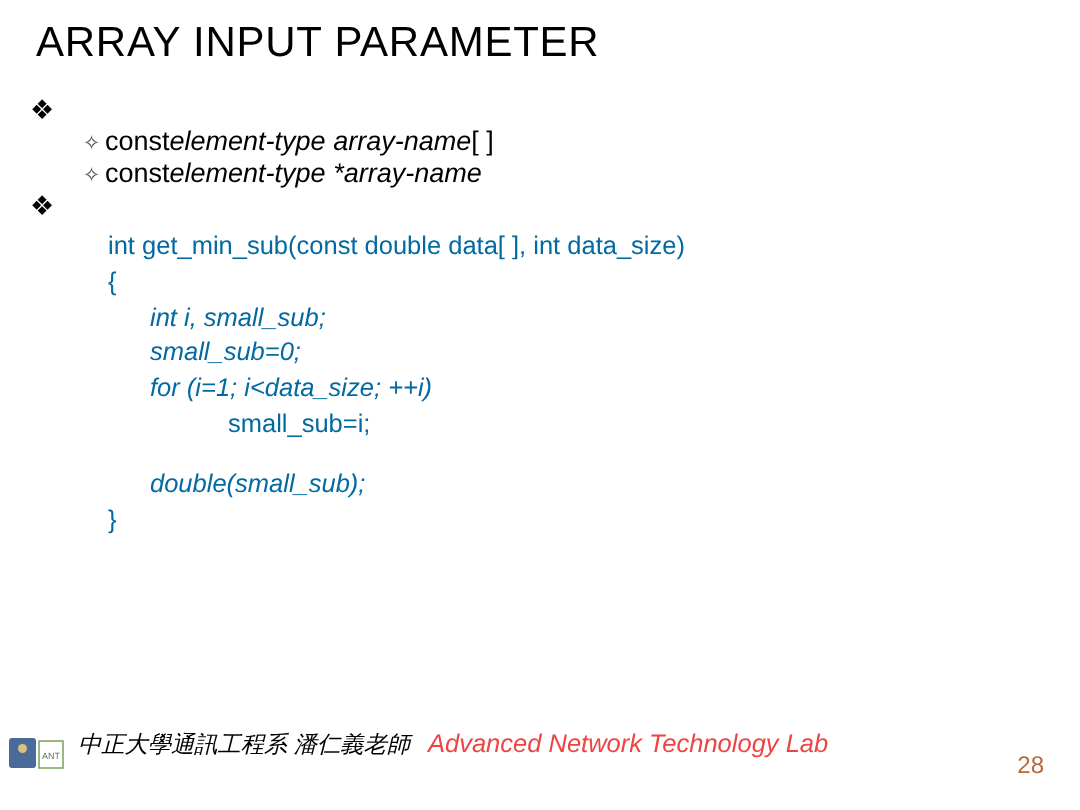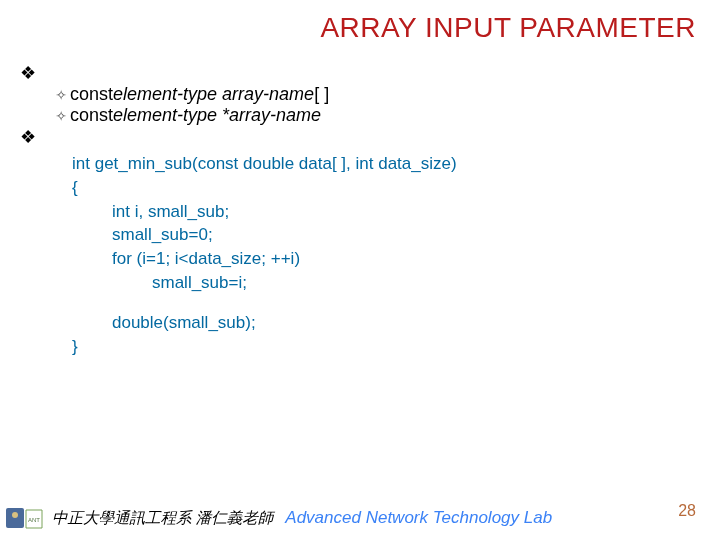--- a/index.html
+++ b/index.html
@@ -11,24 +11,24 @@
     position: relative;
     overflow: hidden;
   }
   .slide {
     width: 100%;
     height: 100%;
     padding: 12px 24px 0 24px;
     position: relative;
   }
   .title {
-    text-align: right;
+    text-align: left;
     font-size: 28px;
     font-weight: 400;
-    color: #b91c1c;
+    color: #000000;
     margin-bottom: 18px;
     letter-spacing: 0.5px;
   }
   .section-head {
     display: flex;
     align-items: center;
     font-size: 24px;
     color: #000;
     margin-left: -4px;
   }
@@ -57,51 +57,50 @@
   }
   .italic { font-style: italic; }
   .code-block {
     font-size: 17px;
     color: #0369a1;
     line-height: 1.4;
     margin-left: 48px;
     margin-top: 4px;
   }
   .code-indent-1 { margin-left: 0; }
-  .code-indent-2 { margin-left: 40px; }
+  .code-indent-2 { margin-left: 28px; font-style: italic; }
   .code-indent-3 { margin-left: 48px; }
   .code-indent-4 { margin-left: 80px; }
   .gap { height: 16px; }
   .footer {
     position: absolute;
     left: 0;
-    bottom: 6px;
+    bottom: 22px;
     width: 100%;
     display: flex;
-    align-items: center;
     padding: 0 20px 0 4px;
     margin-top: 28px;
   }
   .footer-logo {
     width: 44px;
     height: 32px;
     position: relative;
     margin-right: 4px;
   }
   .footer-logo svg { width: 100%; height: 100%; }
   .footer-cn {
     font-size: 15.5px;
     color: #000;
     font-style: italic;
     margin-right: 12px;
     white-space: nowrap;
   }
   .footer-en {
     font-size: 17px;
-    color: #3b82f6;
+    color: #ef4444;
     font-style: italic;
     white-space: nowrap;
   }
   .page-num {
     position: absolute;
     right: 24px;
     bottom: 20px;
     font-size: 16px;
     color: #b76a3a;
   }

